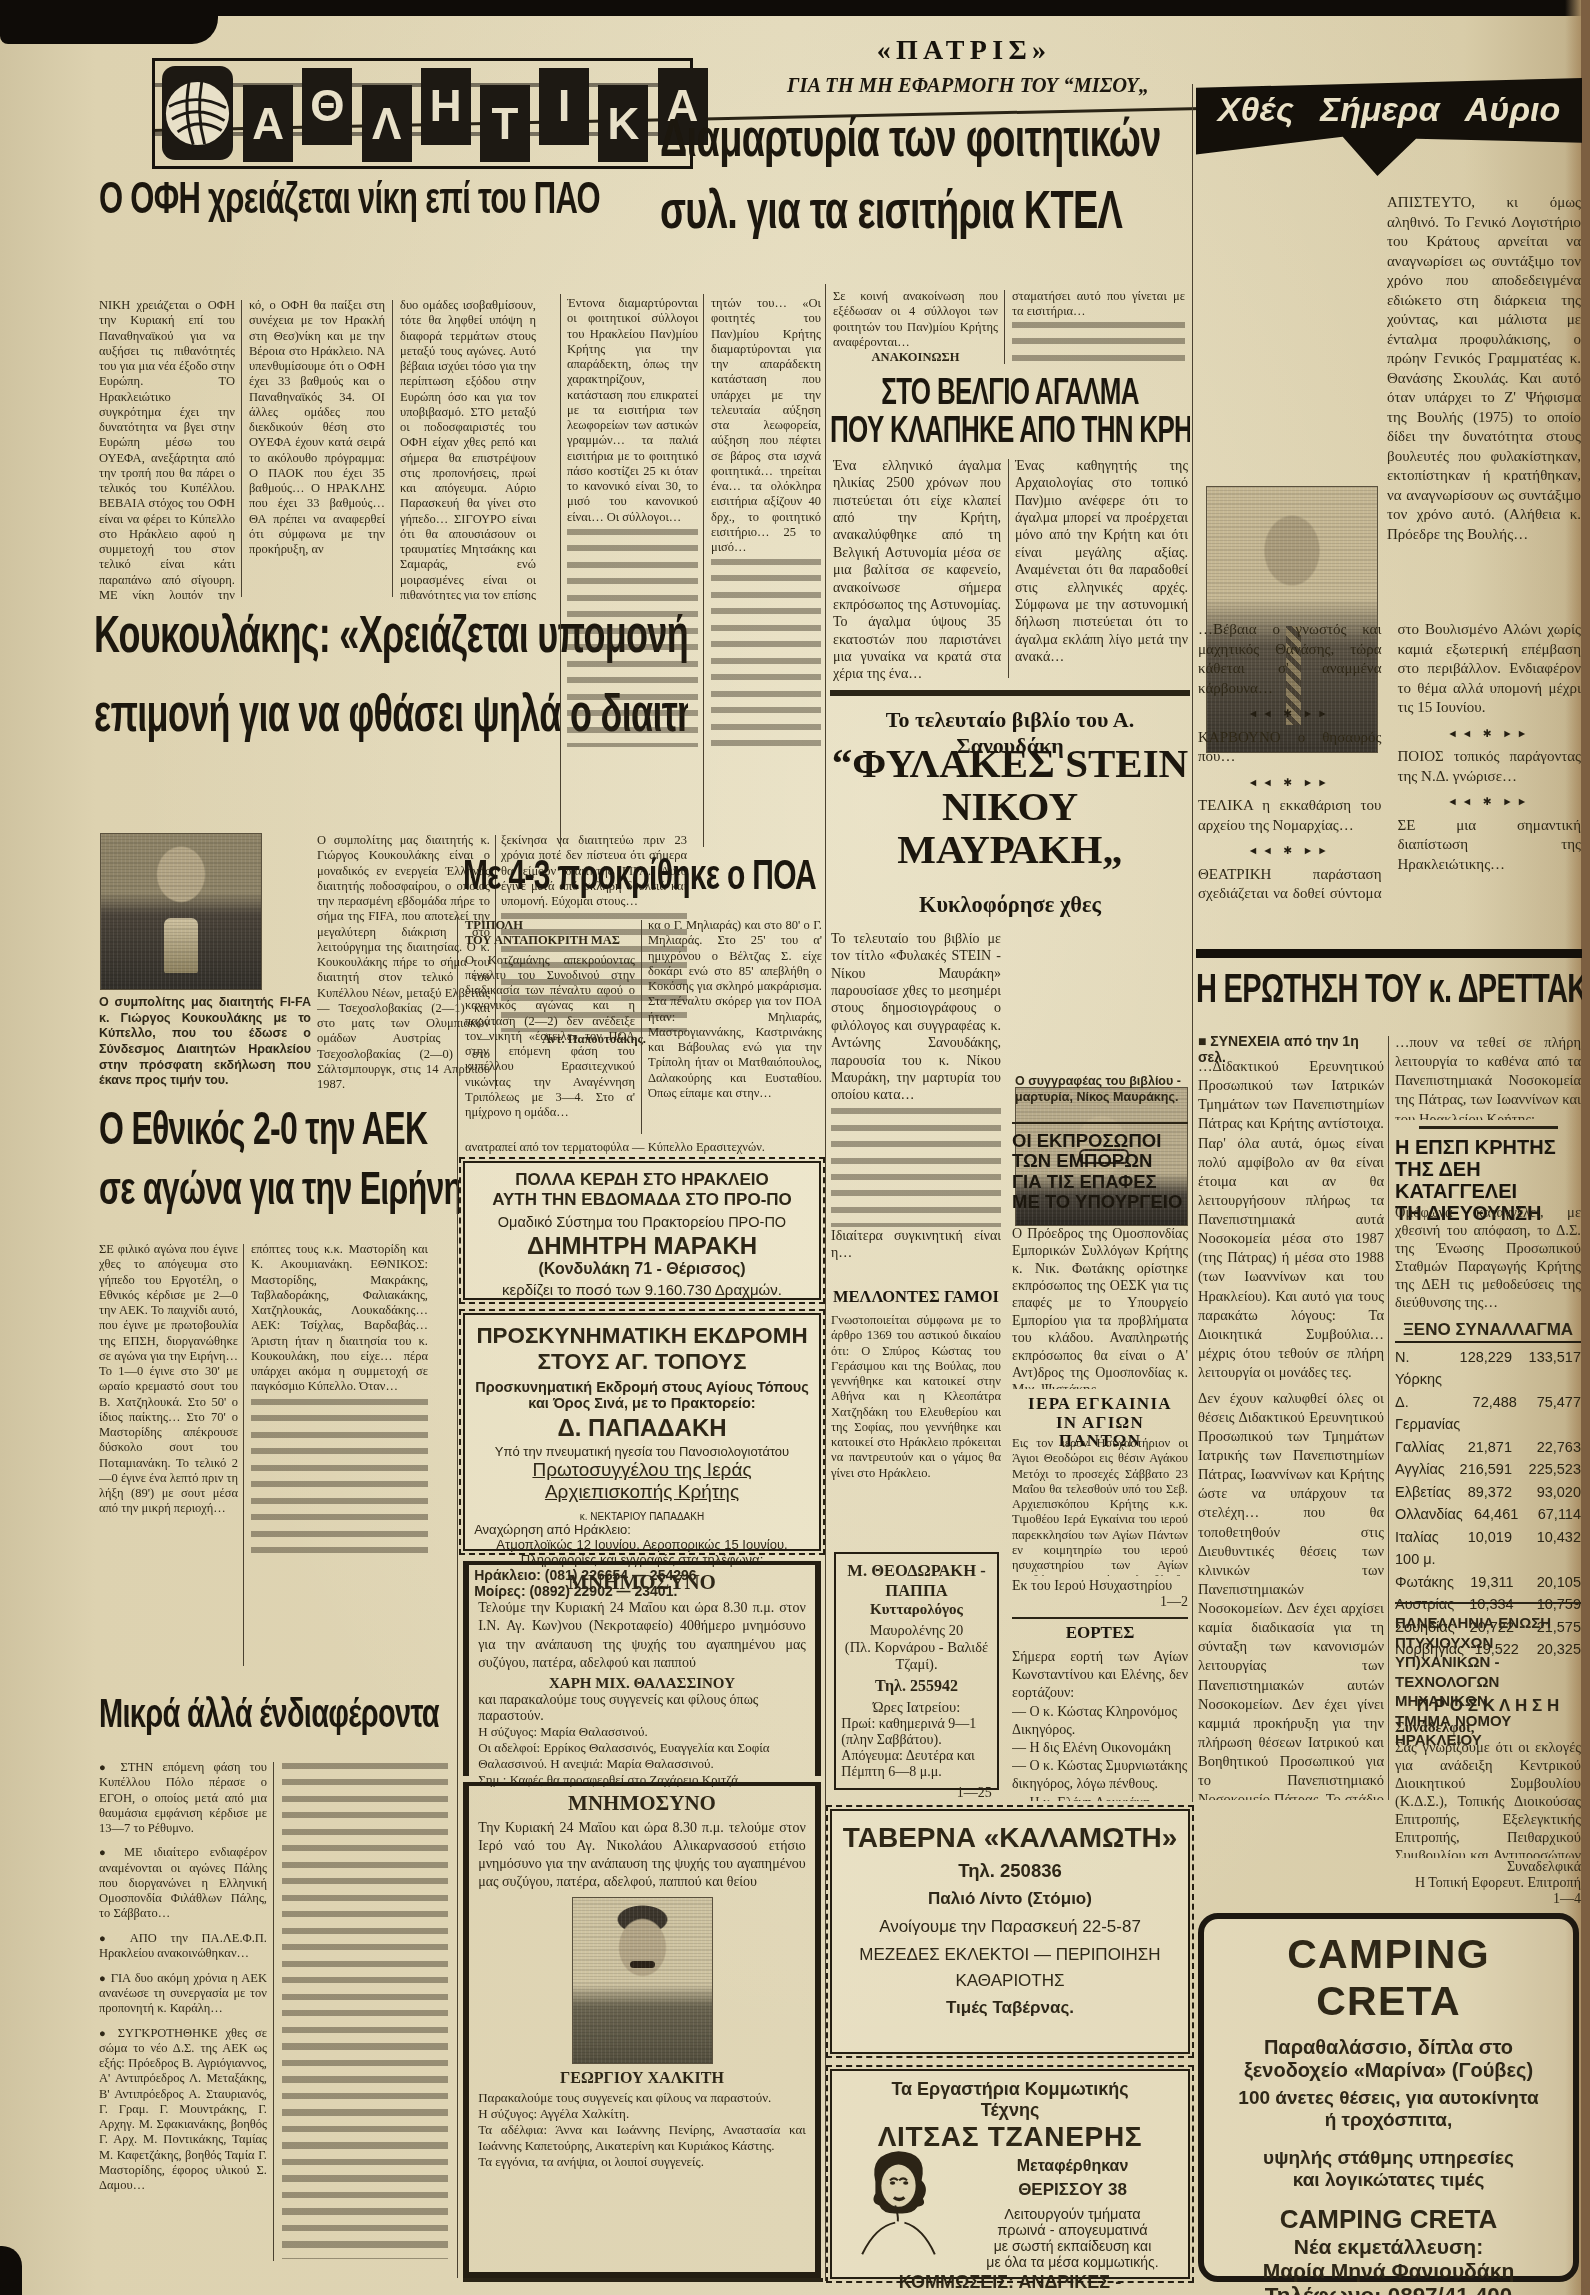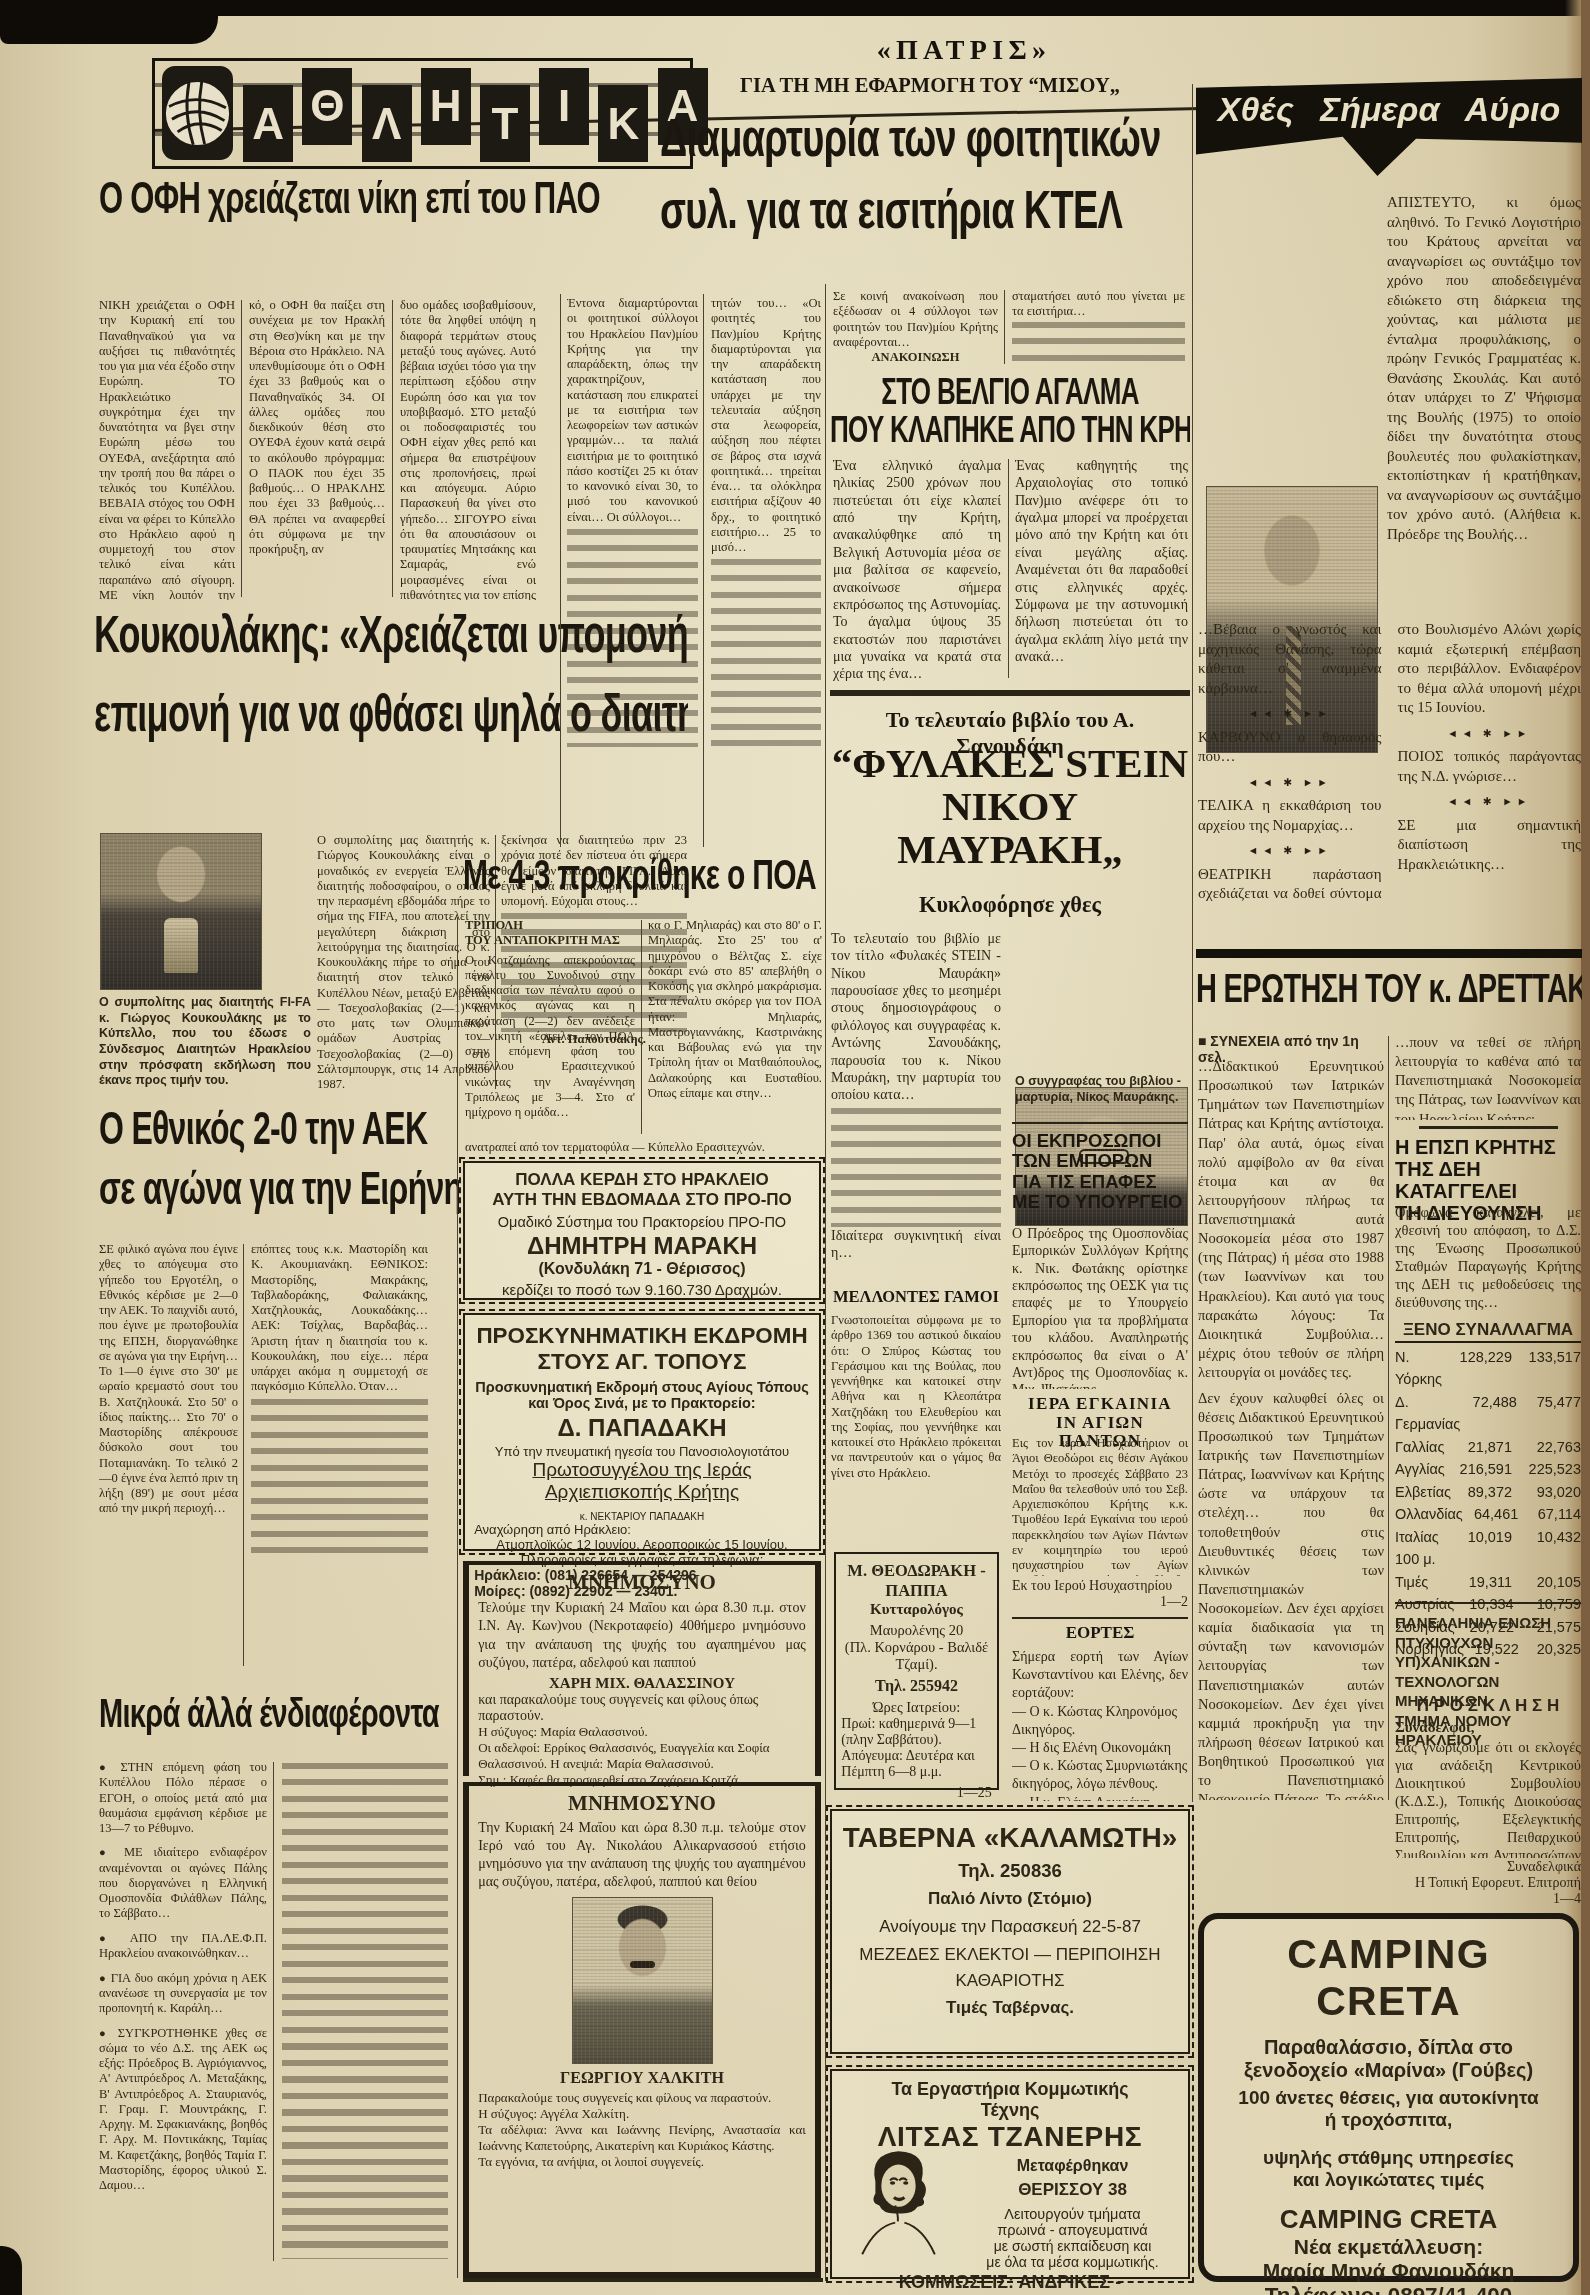--- a/index.html
+++ b/index.html
@@ -199,21 +199,21 @@
     <div class="cen" style="font-size:16px;font-weight:bold;">ΓΕΩΡΓΙΟΥ ΧΑΛΚΙΤΗ</div>
     <div style="font-size:13px;margin-top:2.6px;">Παρακαλούμε τους συγγενείς και φίλους να παραστούν.</div>
     <div style="font-size:13px;">Η σύζυγος: Αγγέλα Χαλκίτη.</div>
     <div class="just" style="font-size:13px;">Τα αδέλφια: Άννα και Ιωάννης Πενίρης, Αναστασία και Ιωάννης Καπετούρης, Αικατερίνη και Κυριάκος Κάστης.</div>
     <div style="font-size:13px;">Τα εγγόνια, τα ανήψια, οι λοιποί συγγενείς.</div>
   </div>
 
   <div class="abs vrule" style="left:825px;top:284px;height:1997px;"></div>
   <div class="abs vrule" style="left:1192px;top:84px;height:1718px;"></div>
 
-  <div class="abs ser cen" style="left:699px;top:74px;width:462px;font-size:20.5px;font-weight:bold;color:#1c170e;">ΓΙΑ ΤΗ ΜΗ ΕΦΑΡΜΟΓΗ ΤΟΥ “ΜΙΣΟΥ„</div>
+  <div class="abs ser cen" style="left:737px;top:74px;width:462px;font-size:20.5px;font-weight:bold;color:#1c170e;font-style:italic;">ΓΙΑ ΤΗ ΜΗ ΕΦΑΡΜΟΓΗ ΤΟΥ “ΜΙΣΟΥ„</div>
   <div class="abs san hl" style="left:660px;top:111px;width:528px;height:173px;font-size:38px;line-height:1;overflow:hidden;">
     <span class="stretch" style="display:block;margin-bottom:34px;">Διαμαρτυρία των φοιτητικών</span>
     <span class="stretch">συλ. για τα εισιτήρια ΚΤΕΛ</span>
   </div>
   <div class="abs ser body-col body-sm" style="left:833px;top:289px;width:165px;height:78px;">
     <span>Σε κοινή ανακοίνωση που εξέδωσαν οι 4 σύλλογοι των φοιτητών του Παν)μίου Κρήτης αναφέρονται…</span>
     <div class="cen" style="font-weight:bold;">ΑΝΑΚΟΙΝΩΣΗ</div>
     <span>Οι φοιτητικοί σύλλογοι του Πανεπιστημίου Κρήτης διαμαρτύρονται…</span>
   </div>
   <div class="abs vrule" style="left:1004px;top:290px;height:74px;width:0.7px;"></div>
@@ -398,21 +398,21 @@
       <span class="n">Ολλανδίας</span>
       <span class="b">64,461</span>
       <span class="s">67,114</span>
     </div>
       <div class="exrow">
       <span class="n">Ιταλίας 100 μ.</span>
       <span class="b">10,019</span>
       <span class="s">10,432</span>
     </div>
       <div class="exrow">
-      <span class="n">Τιμές</span>
+      <span class="n">Φωτάκης</span>
       <span class="b">19,311</span>
       <span class="s">20,105</span>
     </div>
       <div class="exrow">
       <span class="n">Αυστρίας</span>
       <span class="b">10,334</span>
       <span class="s">10,759</span>
     </div>
       <div class="exrow">
       <span class="n">Σουηδίας</span>

